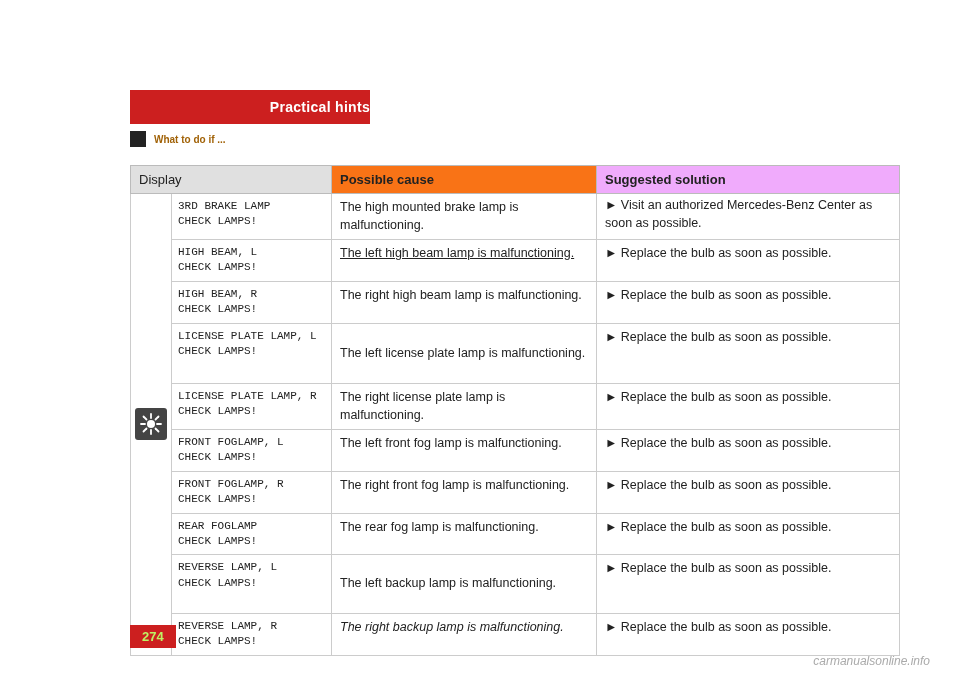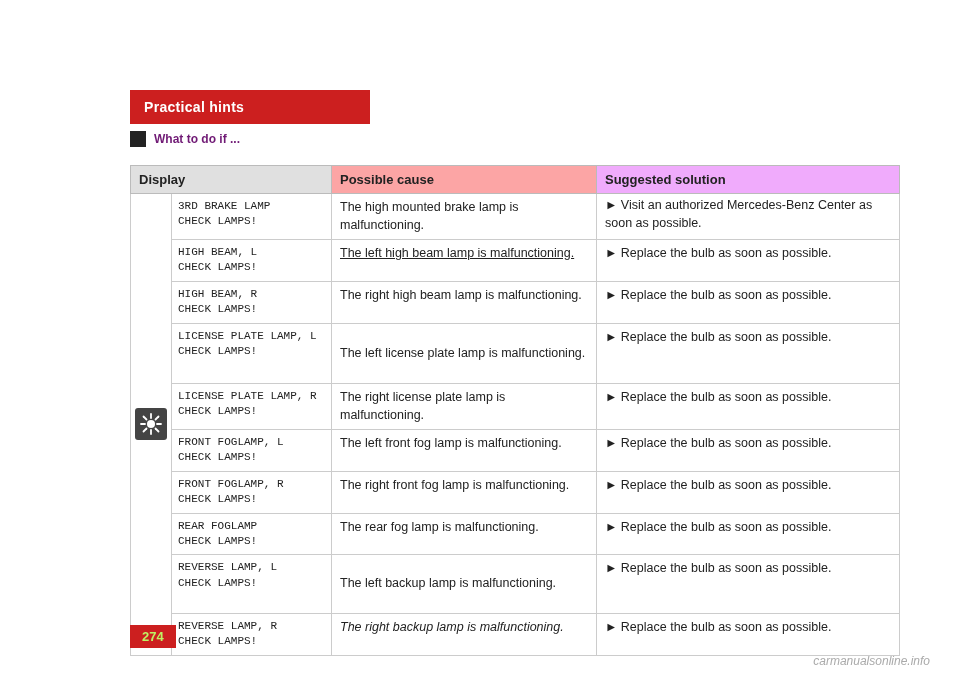--- a/index.html
+++ b/index.html
@@ -27,20 +27,21 @@
     .section-header {
       position: absolute;
       top: 90px;
       left: 130px;
       width: 240px;
       height: 34px;
       background: #cc1f1f;
       display: flex;
       align-items: center;
       padding-left: 14px;
+      justify-content: flex-end;
     }
 
     .section-header-title {
       color: #ffffff;
       font-weight: bold;
       font-size: 14px;
       letter-spacing: 0.3px;
     }
 
     
@@ -55,22 +56,22 @@
 
     .black-square {
       width: 16px;
       height: 16px;
       background: #222;
       flex-shrink: 0;
     }
 
     .subsection-title {
       font-weight: bold;
-      font-size: 12px;
-      color: #701a75;
+      font-size: 10px;
+      color: #a16207;
     }
 
     
     .main-table-wrapper {
       position: absolute;
       top: 165px;
       left: 130px;
       right: 60px;
       bottom: 100px;
     }
@@ -134,22 +135,22 @@
     <div class="black-square"></div>
     <span class="subsection-title">What to do if ...</span>
   </div>
 
   <div class="main-table-wrapper">
 
     <div id="table-container">
         <table style="width: 100%; border-collapse: collapse; font-size: 12.5px;">
           <thead>
             <tr>
-              <th colspan="2" style="background: rgb(224, 224, 224); border: 1px solid rgb(187, 187, 187); padding: 6px 8px; text-align: left; font-weight: bold; font-size: 13px; width: 200px;">Display</th>
-              <th style="background: #fca5a5; border: 1px solid rgb(187, 187, 187); padding: 6px 8px; text-align: left; font-weight: bold; font-size: 13px; width: 265px;">Possible cause</th>
+              <th colspan="2" style="background: rgb(224, 224, 224); border: 1px solid rgb(187, 187, 187); padding: 6px 8px; text-align: left; font-weight: normal; font-size: 13px; width: 200px;">Display</th>
+              <th style="background: #f97316; border: 1px solid rgb(187, 187, 187); padding: 6px 8px; text-align: left; font-weight: bold; font-size: 13px; width: 265px;">Possible cause</th>
               <th style="background: #f0abfc; border: 1px solid rgb(187, 187, 187); padding: 6px 8px; text-align: left; font-weight: bold; font-size: 13px;">Suggested solution</th>
             </tr>
           </thead>
           <tbody>
             <tr>
               <td rowspan="10" style="border: 1px solid rgb(204, 204, 204); padding: 4px; vertical-align: middle; text-align: center; width: 40px;"><div style="display:inline-flex;align-items:center;justify-content:center;width:32px;height:32px;background:#444;border-radius:3px;">
   <svg width="22" height="22" viewBox="0 0 22 22" xmlns="http://www.w3.org/2000/svg">
     <circle cx="11" cy="11" r="4" fill="white"></circle>
     <line x1="11" y1="1" x2="11" y2="5" stroke="white" stroke-width="1.8" stroke-linecap="round"></line>
     <line x1="11" y1="17" x2="11" y2="21" stroke="white" stroke-width="1.8" stroke-linecap="round"></line>

